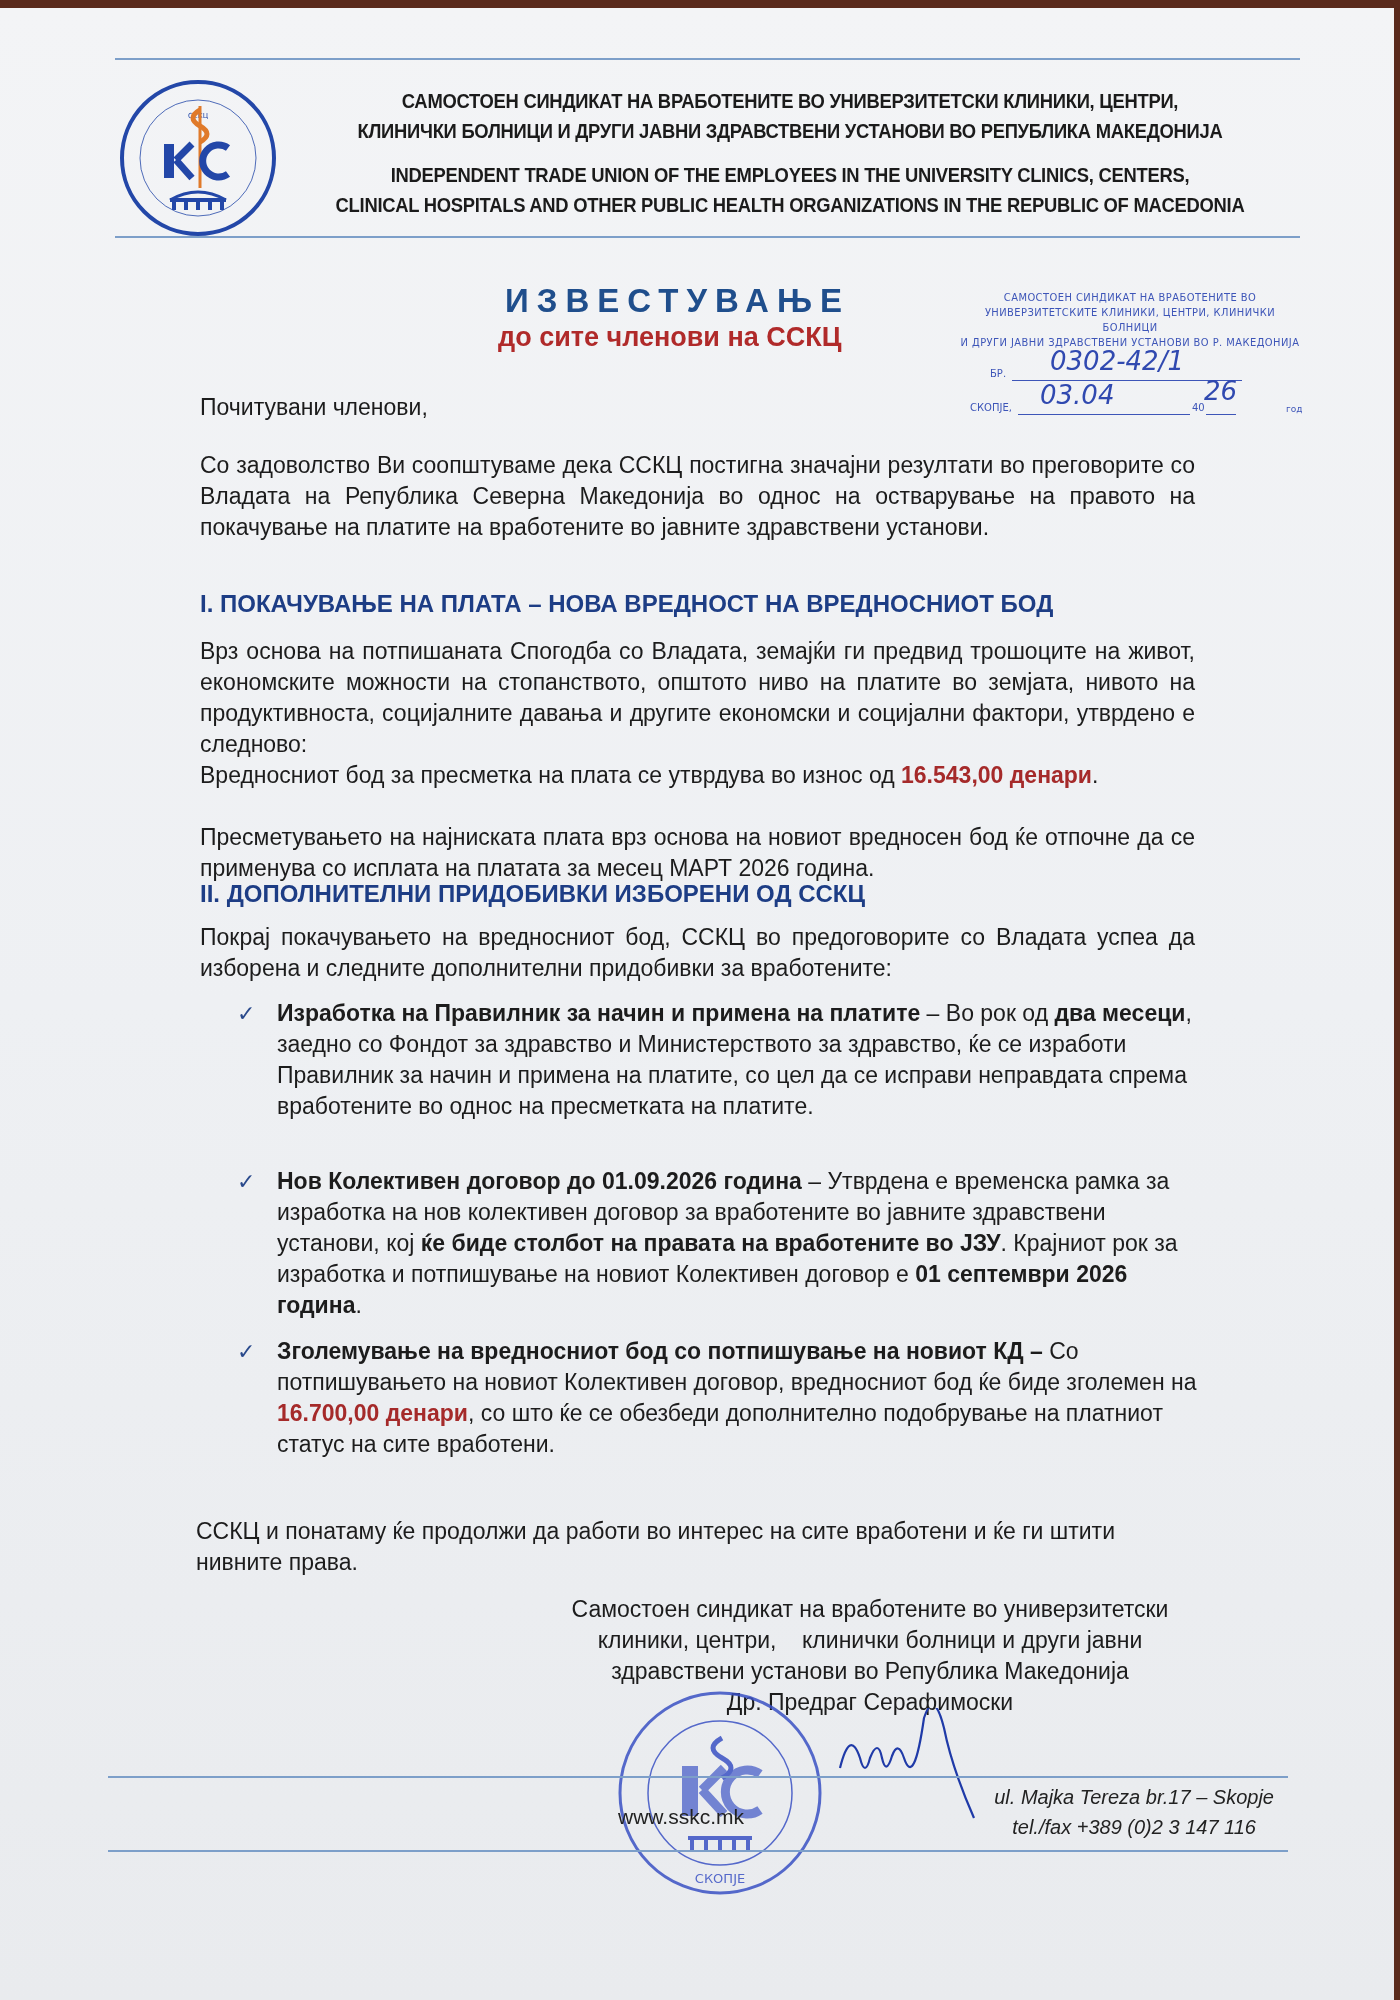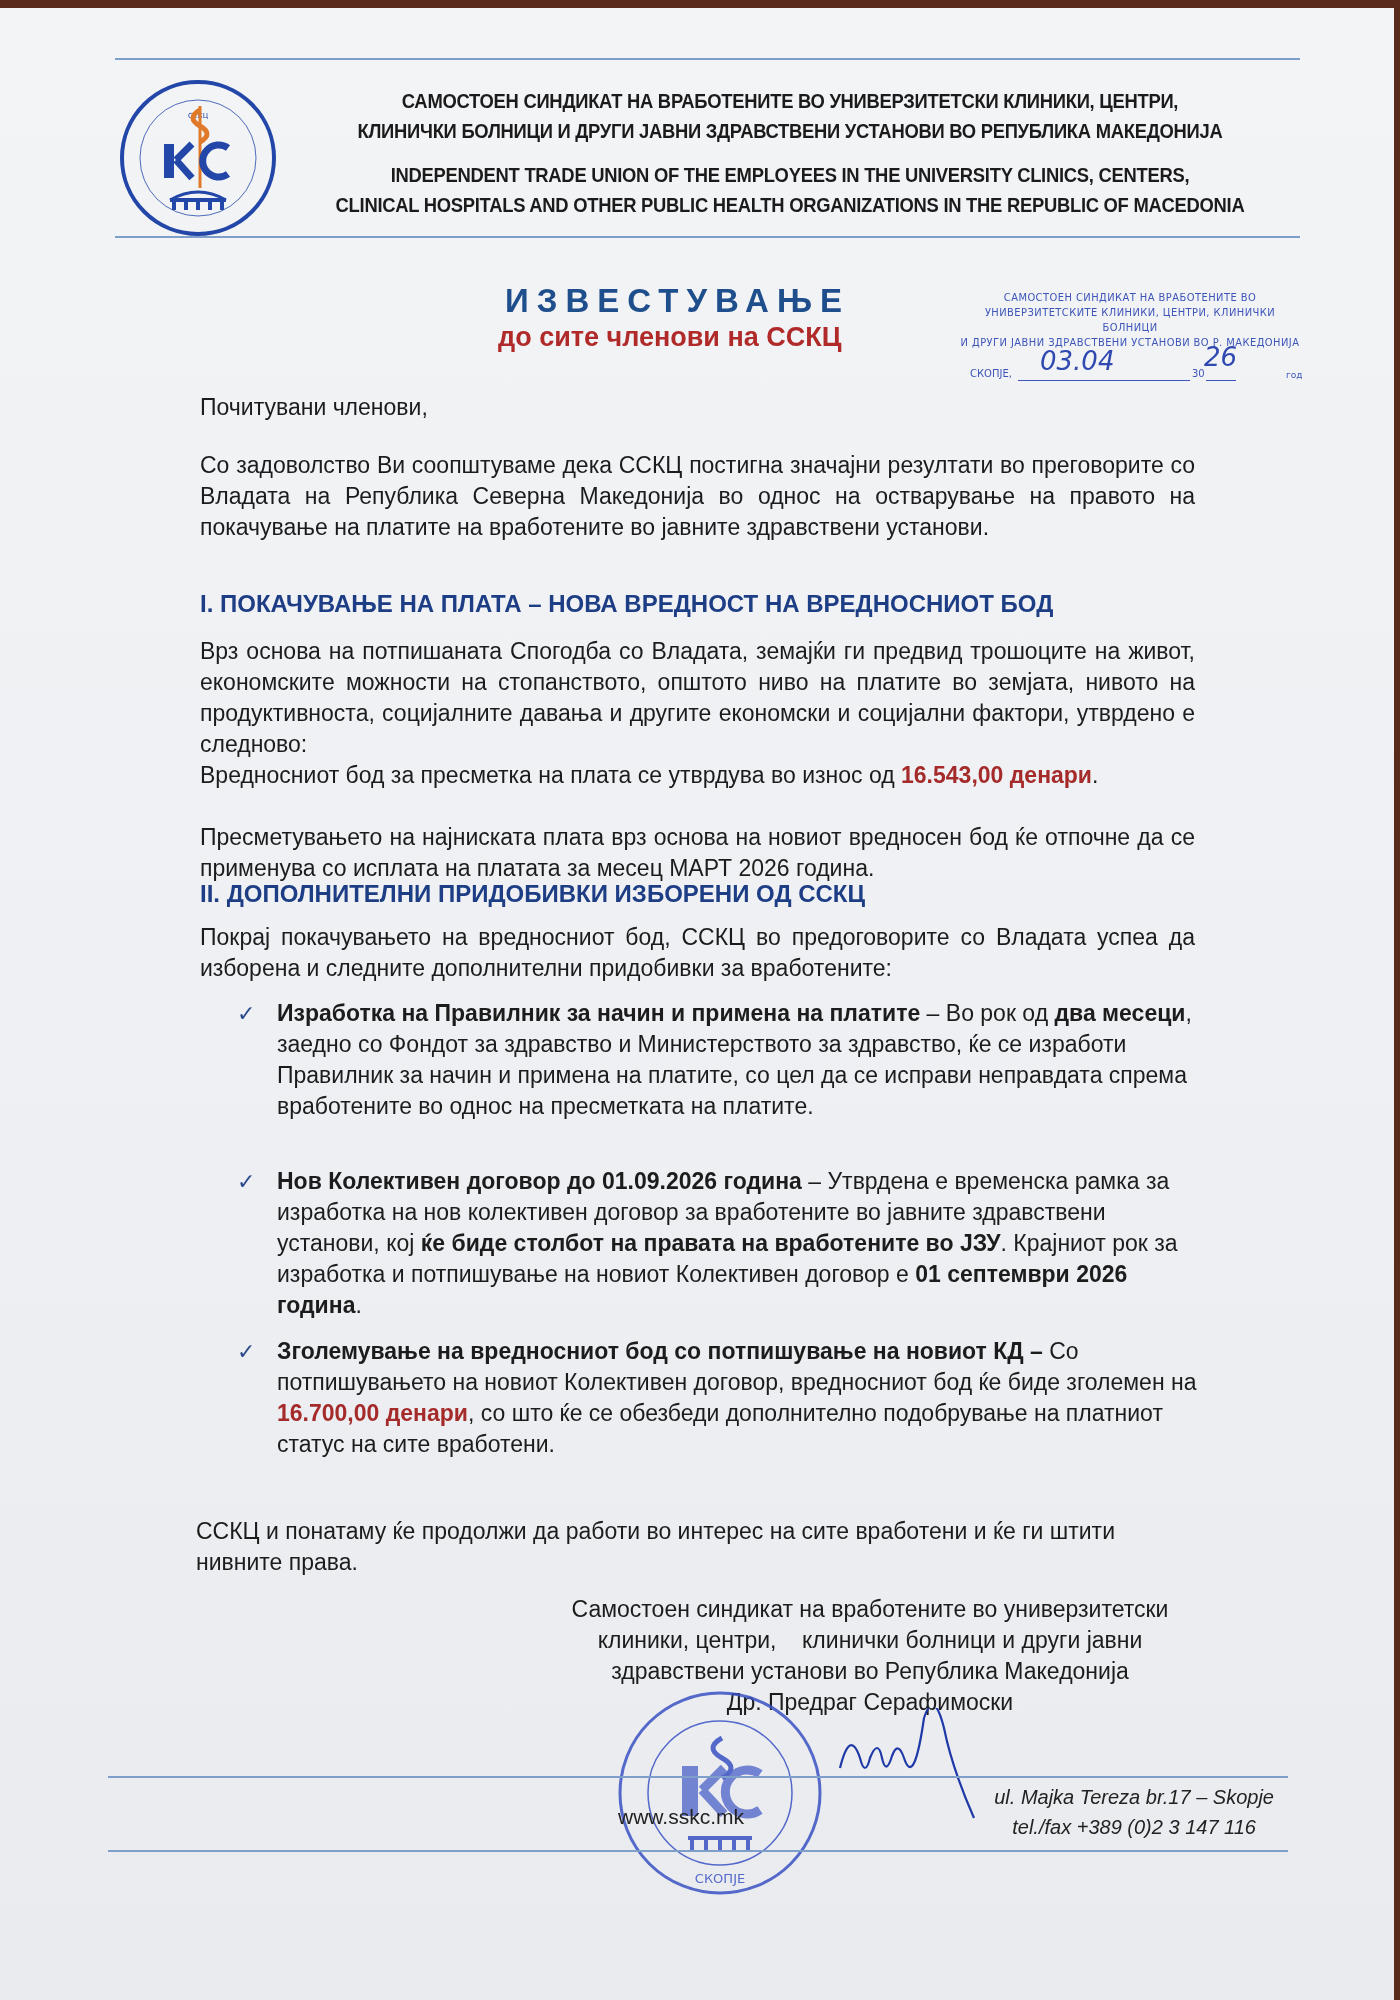--- a/index.html
+++ b/index.html
@@ -67,24 +67,29 @@
   <div class="rule" style="left:115px; top:228px; width:1185px;"></div>
 
   <div class="title1">ИЗВЕСТУВАЊЕ</div>
   <div class="title2">до сите членови на ССКЦ</div>
 
   <div class="stamp">
     <div class="sl">САМОСТОЕН СИНДИКАТ НА ВРАБОТЕНИТЕ ВО</div>
     <div class="sl">УНИВЕРЗИТЕТСКИТЕ КЛИНИКИ, ЦЕНТРИ, КЛИНИЧКИ БОЛНИЦИ</div>
     <div class="sl">И ДРУГИ ЈАВНИ ЗДРАВСТВЕНИ УСТАНОВИ ВО Р. МАКЕДОНИЈА</div>
     <div class="row">
+      <span style="position:absolute; left:50px; top:18px;">БР.</span>
+      <div class="line" style="left:72px; top:30px; width:230px;"></div>
+      <span class="hand" style="left:110px; top:-4px;">0302-42/1</span>
+    </div>
+    <div class="row">
       <span style="position:absolute; left:30px; top:18px;">СКОПЈЕ,</span>
       <div class="line" style="left:78px; top:30px; width:172px;"></div>
       <span class="hand" style="left:100px; top:-4px;">03.04</span>
-      <span style="position:absolute; left:252px; top:18px;">30</span>
+      <span style="position:absolute; left:252px; top:18px;">40</span>
       <div class="line" style="left:266px; top:30px; width:30px;"></div>
       <span class="hand" style="left:264px; top:-8px;">26</span>
       <span style="position:absolute; left:298px; top:20px; font-size:9px;padding-left:48px;">год</span>
     </div>
   </div>
 
   <div class="body" style="top:384px;">Почитувани членови,</div>
 
   <div class="body justify" style="top:442px;">Со задоволство Ви соопштуваме дека ССКЦ постигна значајни резултати во преговорите со Владата на Република Северна Македонија во однос на остварување на правото на покачување на платите на вработените во јавните здравствени установи.</div>
 

